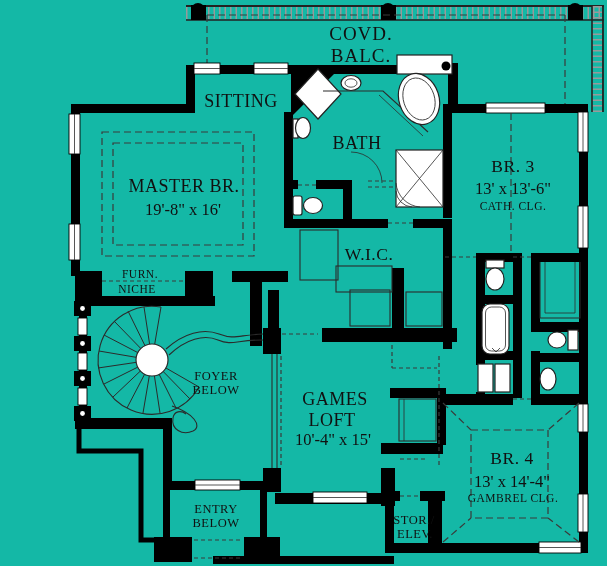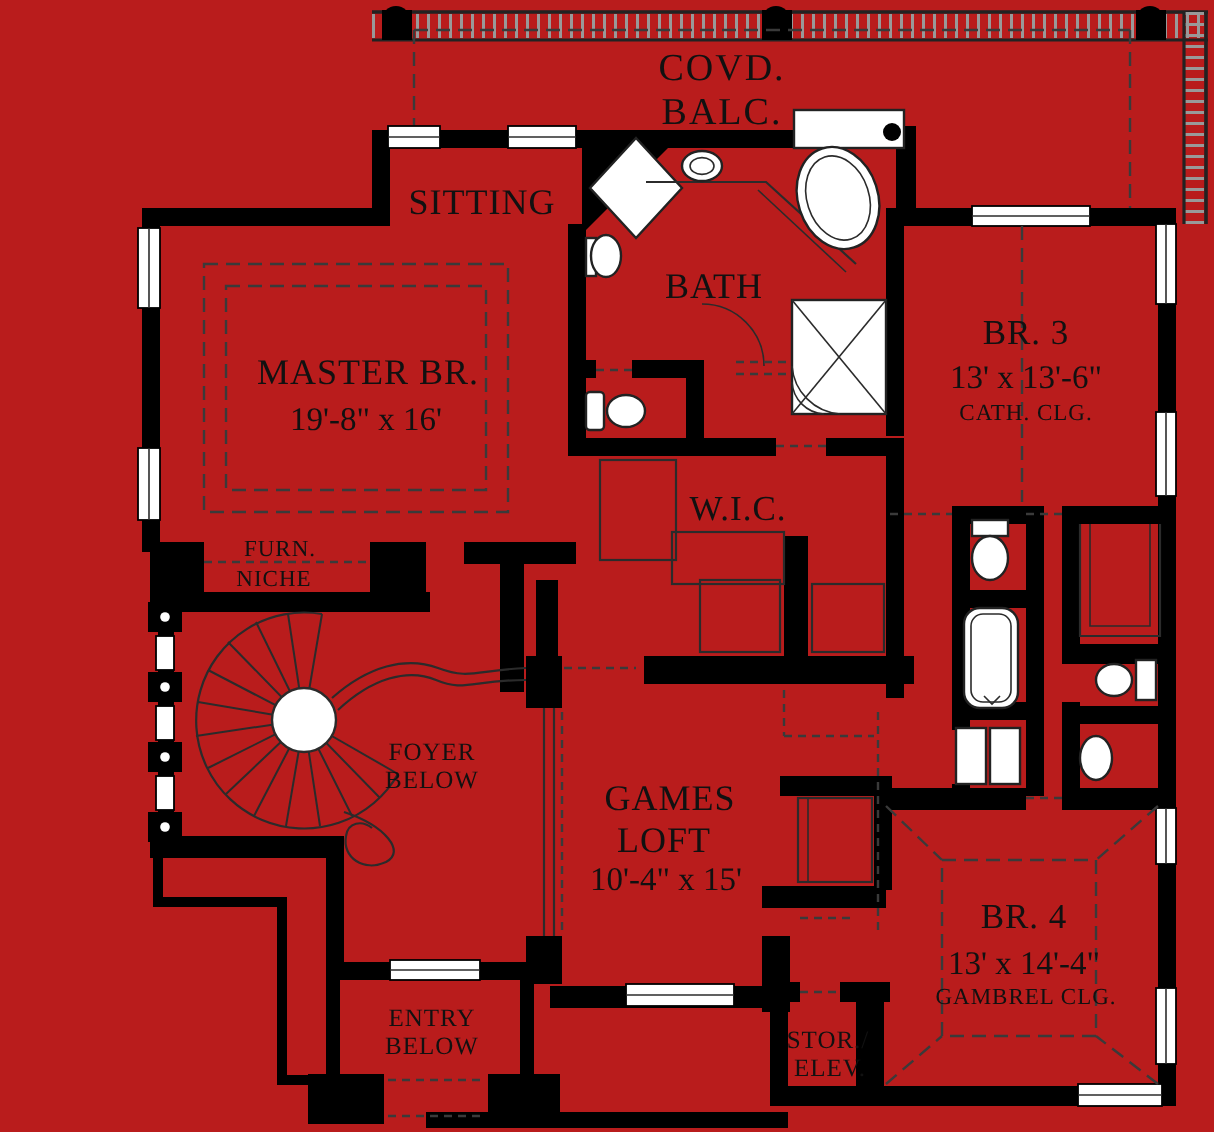--- a/index.html
+++ b/index.html
@@ -1,16 +1,16 @@
 <!DOCTYPE html>
 <html><head>
 <meta charset="utf-8">
 <style>
   html,body{margin:0;padding:0;background:#fff;}
-  #stage{position:relative;width:607px;height:566px;background:#b91c1c;overflow:hidden;}
+  #stage{position:relative;width:607px;height:566px;background:#14b8a6;overflow:hidden;}
   svg{position:absolute;left:0;top:0;}
   .w{fill:#000;}
   .tl{fill:none;stroke:#2b2b2b;stroke-width:1.1;}
   .tl2{fill:none;stroke:#2b2b2b;stroke-width:0.8;}
   .dsh{fill:none;stroke:#3a3a3a;stroke-width:1.2;stroke-dasharray:7,4;}
   .dsh2{fill:none;stroke:#3a3a3a;stroke-width:1.2;stroke-dasharray:4,3;}
   .win{fill:#fff;stroke:#000;stroke-width:0.9;}
   .fx{fill:#fff;stroke:#222;stroke-width:1.2;}
   text{font-family:"Liberation Serif","DejaVu Serif",serif;fill:#111;}
   .t19{font-size:19px;letter-spacing:1px;}

